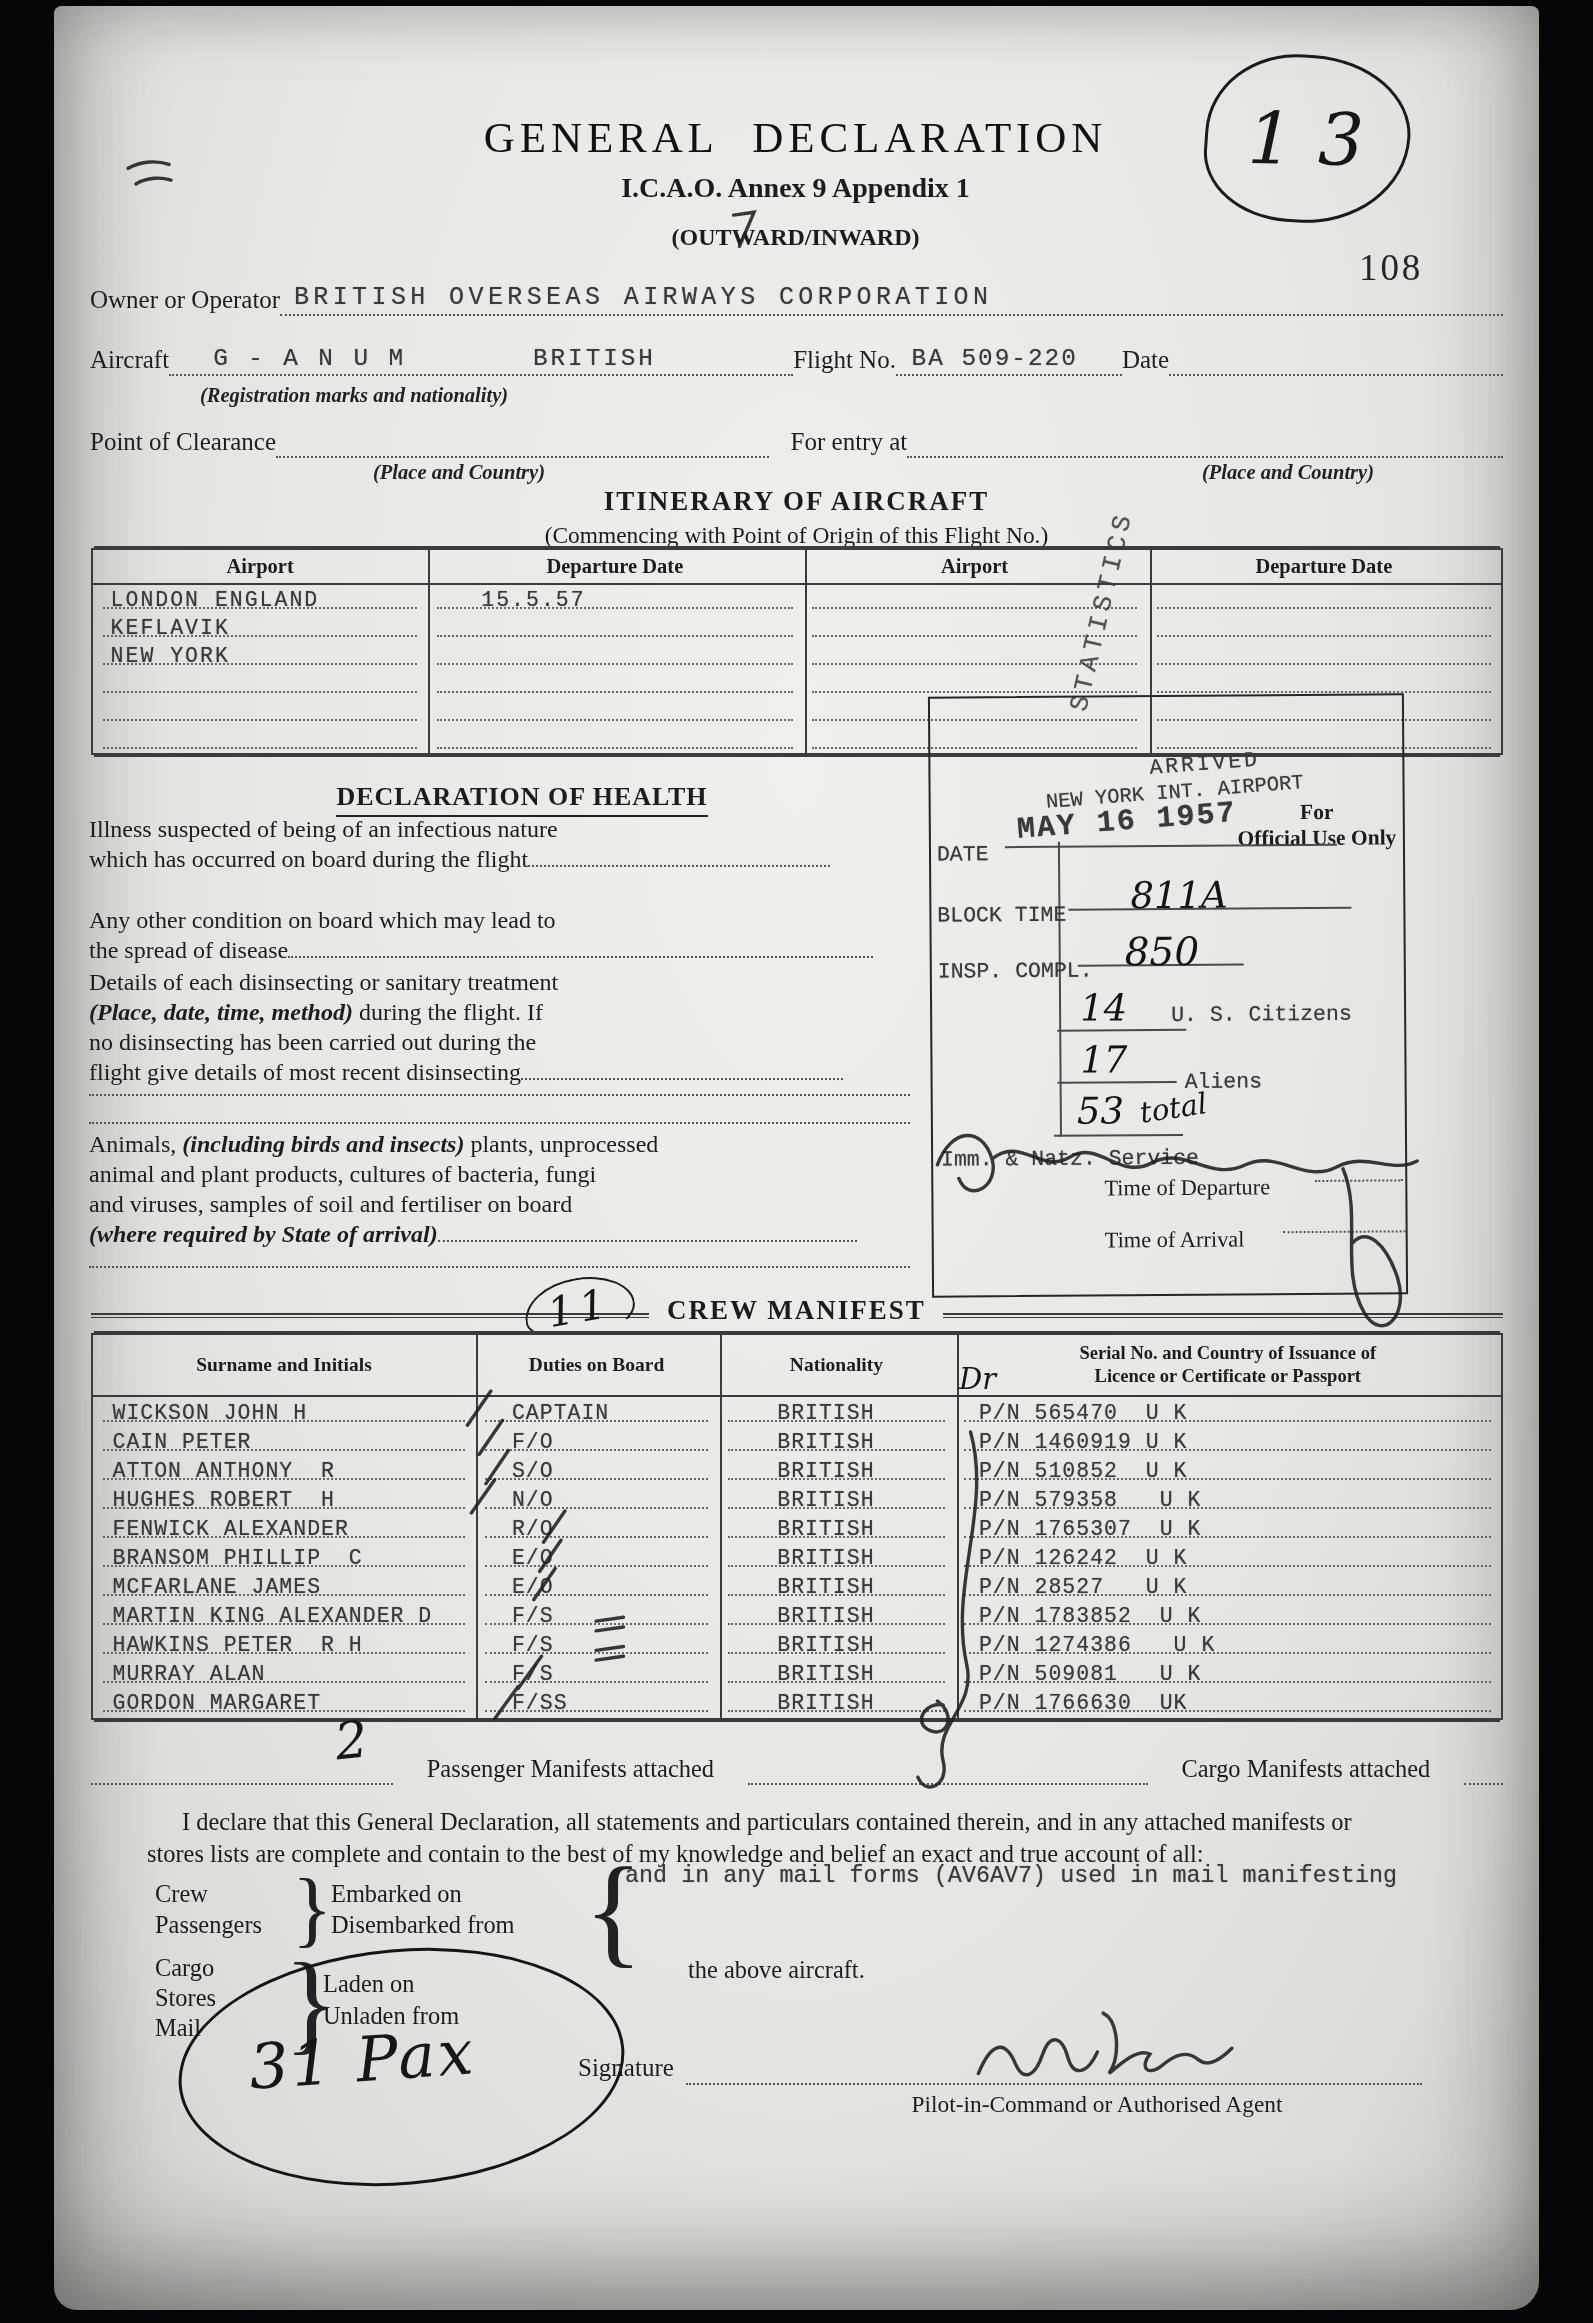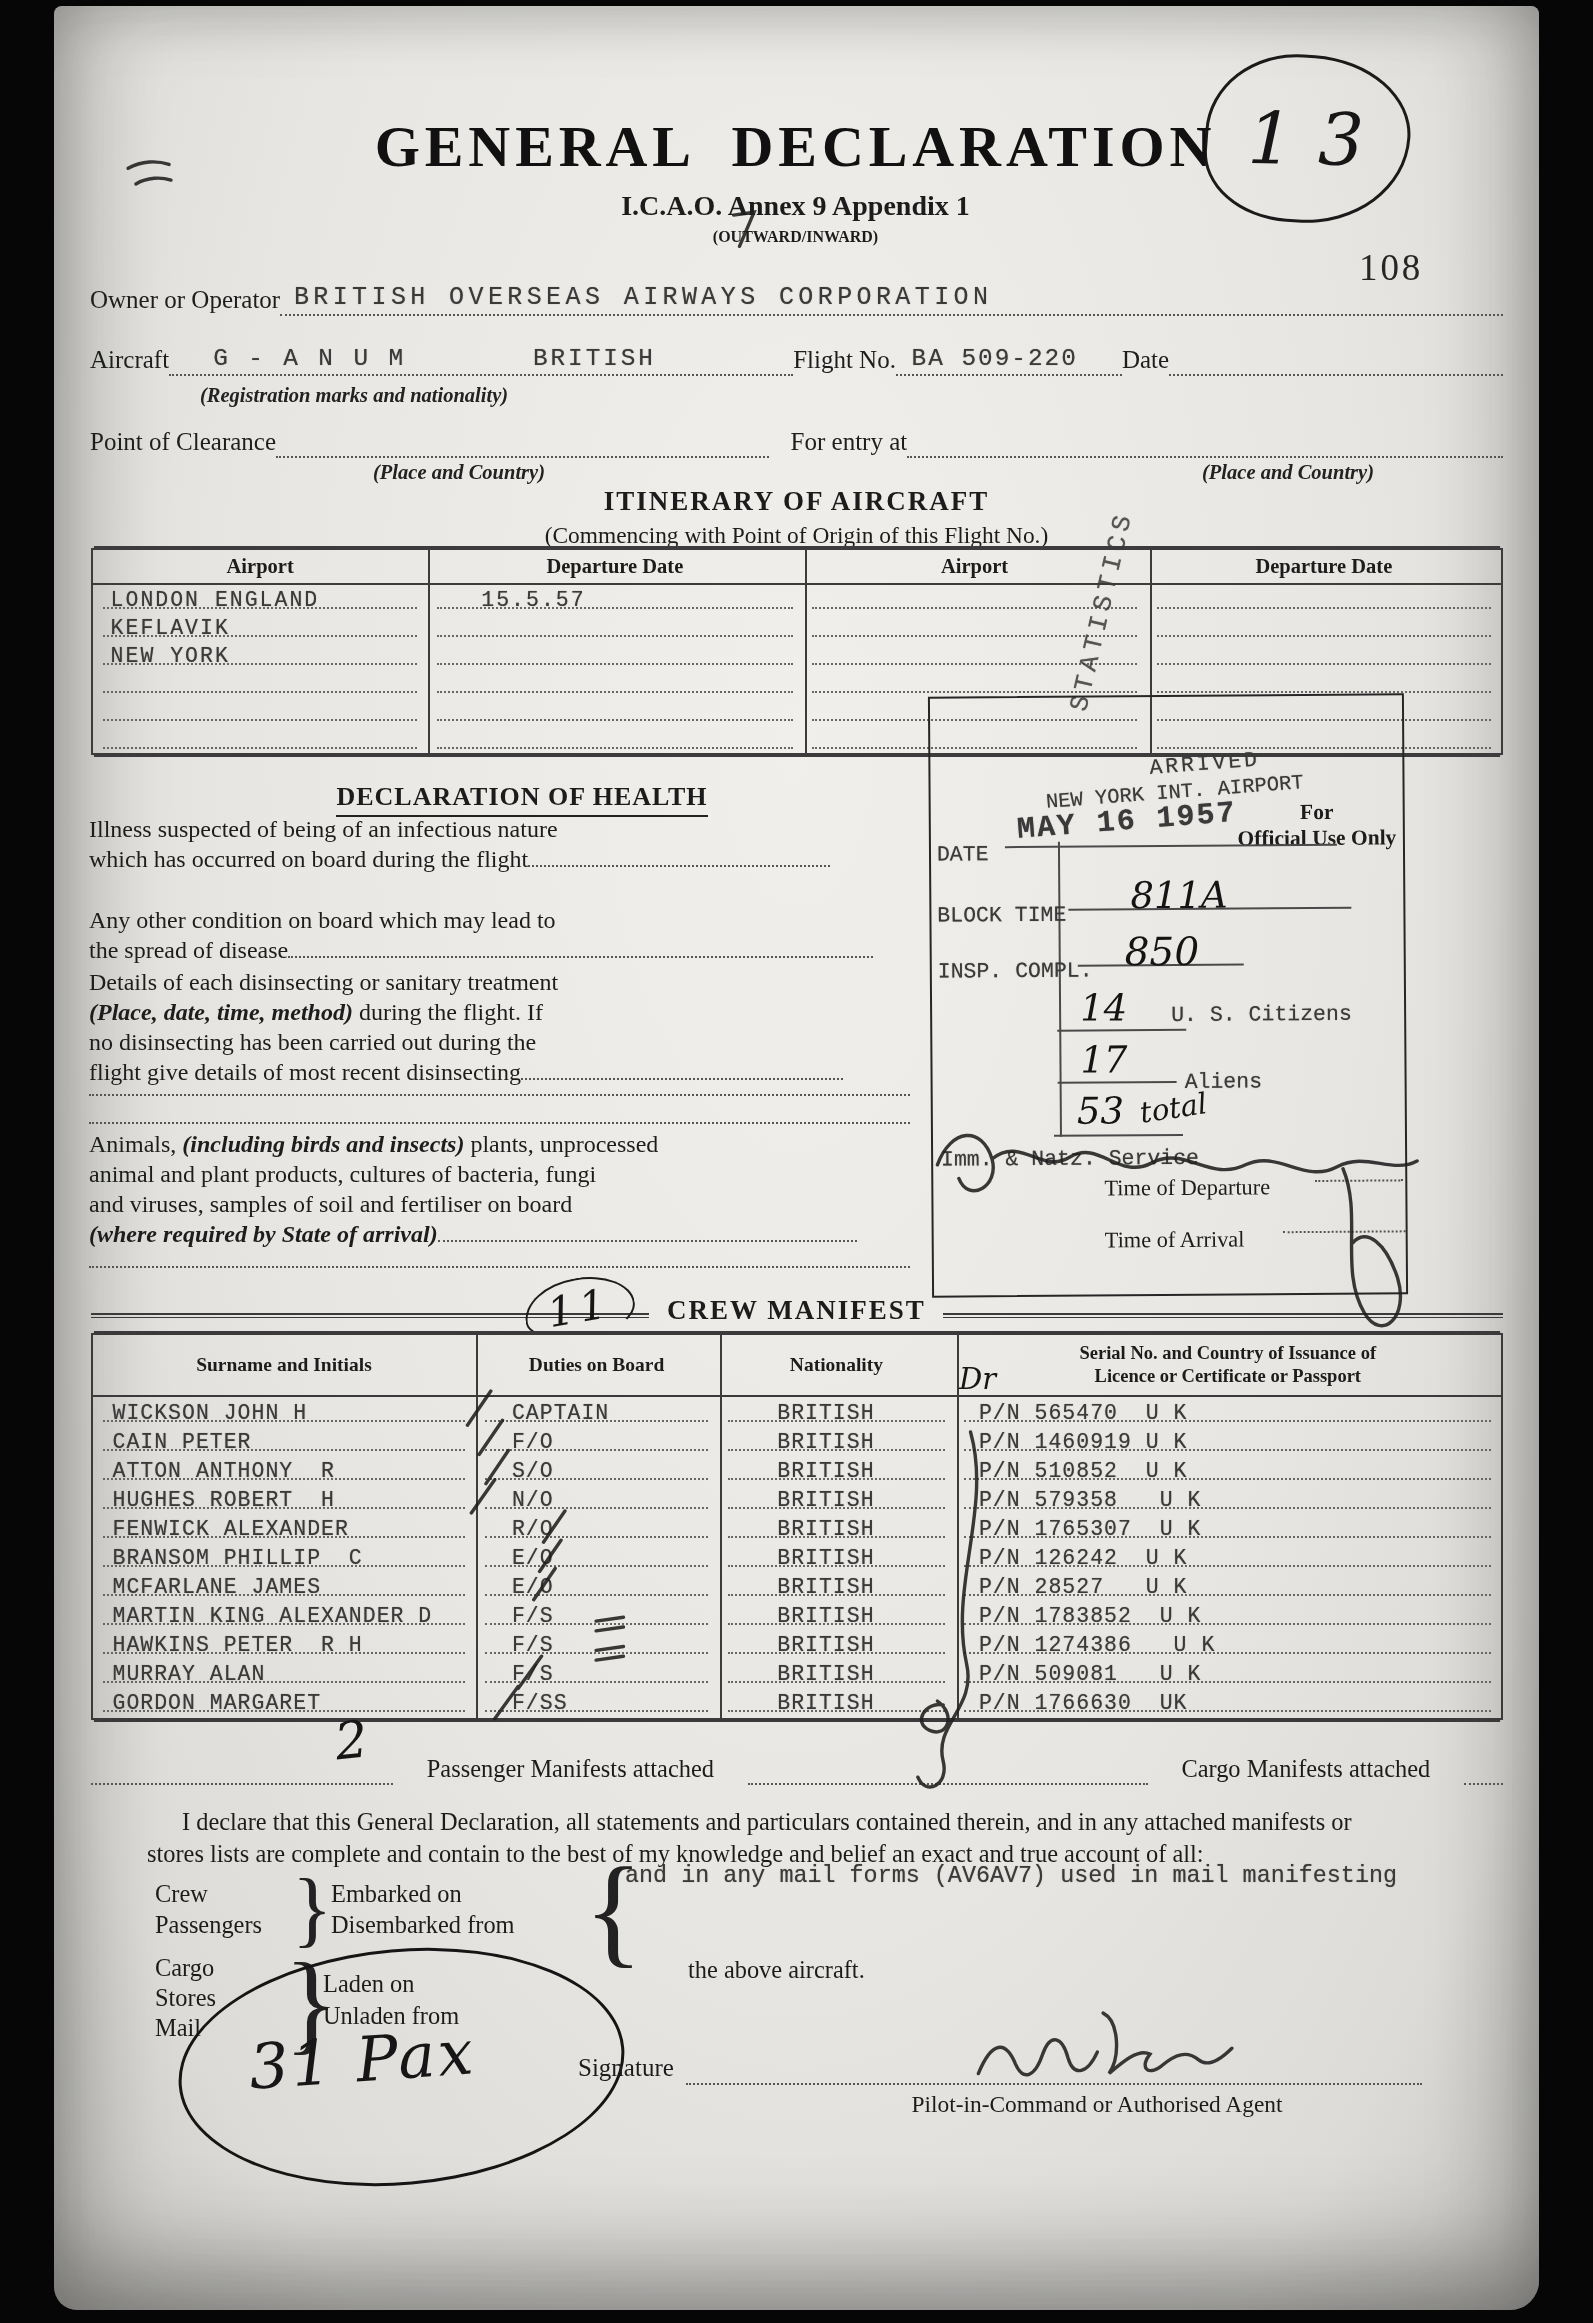--- a/index.html
+++ b/index.html
@@ -25,23 +25,23 @@
   .df   { display:inline-block; border-bottom:2px dotted #555; height:4.9px; vertical-align:baseline; }
   .oline{ position:absolute; border-bottom:2px solid #4a4a4a; }
 
   
   .circle13 { left:1151px; top:49px; width:205px; height:168px; border:3.9px solid #1b1b1b;
               border-radius:48% 52% 55% 45% / 52% 48% 58% 42%; transform:rotate(4deg);
               display:flex; align-items:center; justify-content:center; }
   .circle13 .hand { font-size:72px; letter-spacing:25px; padding-left:21.5px; transform:rotate(-3deg); }
   .pagenum { left:1305px; top:240px; font-size:37px; letter-spacing:2.9px; color:#262626; }
   .header { left:59px; top:107px; width:1365px; text-align:center; }
-  .title { font-size:58px; font-weight:bold; letter-spacing:4.9px; word-spacing:19.5px; color:#111; }
+  .title { font-size:43px; font-weight:normal; letter-spacing:4.9px; word-spacing:19.5px; color:#111; }
   .subtitle { margin-top:9.8px; font-size:28px; font-weight:bold; }
-  .routetype { margin-top:6px; font-size:16px; font-weight:bold; }
+  .routetype { margin-top:20px; font-size:24px; font-weight:bold; }
 
   .row-owner { left:36px; top:277px; width:1413px; }
   .owner-val { font-size:25px; letter-spacing:4.4px; padding:0 0 2px 13.7px; }
   .row-aircraft { left:36px; top:339px; width:1413px; }
   .ac-fill1 { flex:0 0 624px; }
   .ac-reg { font-size:24.4px; letter-spacing:2.9px; padding:0 0 2px 44px; }
   .ac-nat { font-size:24.4px; letter-spacing:2.9px; padding-bottom:2px; margin-left:127px; }
   .ac-fill2 { flex:0 0 226px; }
   .ac-flt { font-size:24.4px; letter-spacing:2px; padding:0 0 2px 15.6px; }
   .reg-note { left:146px; top:378px; }

